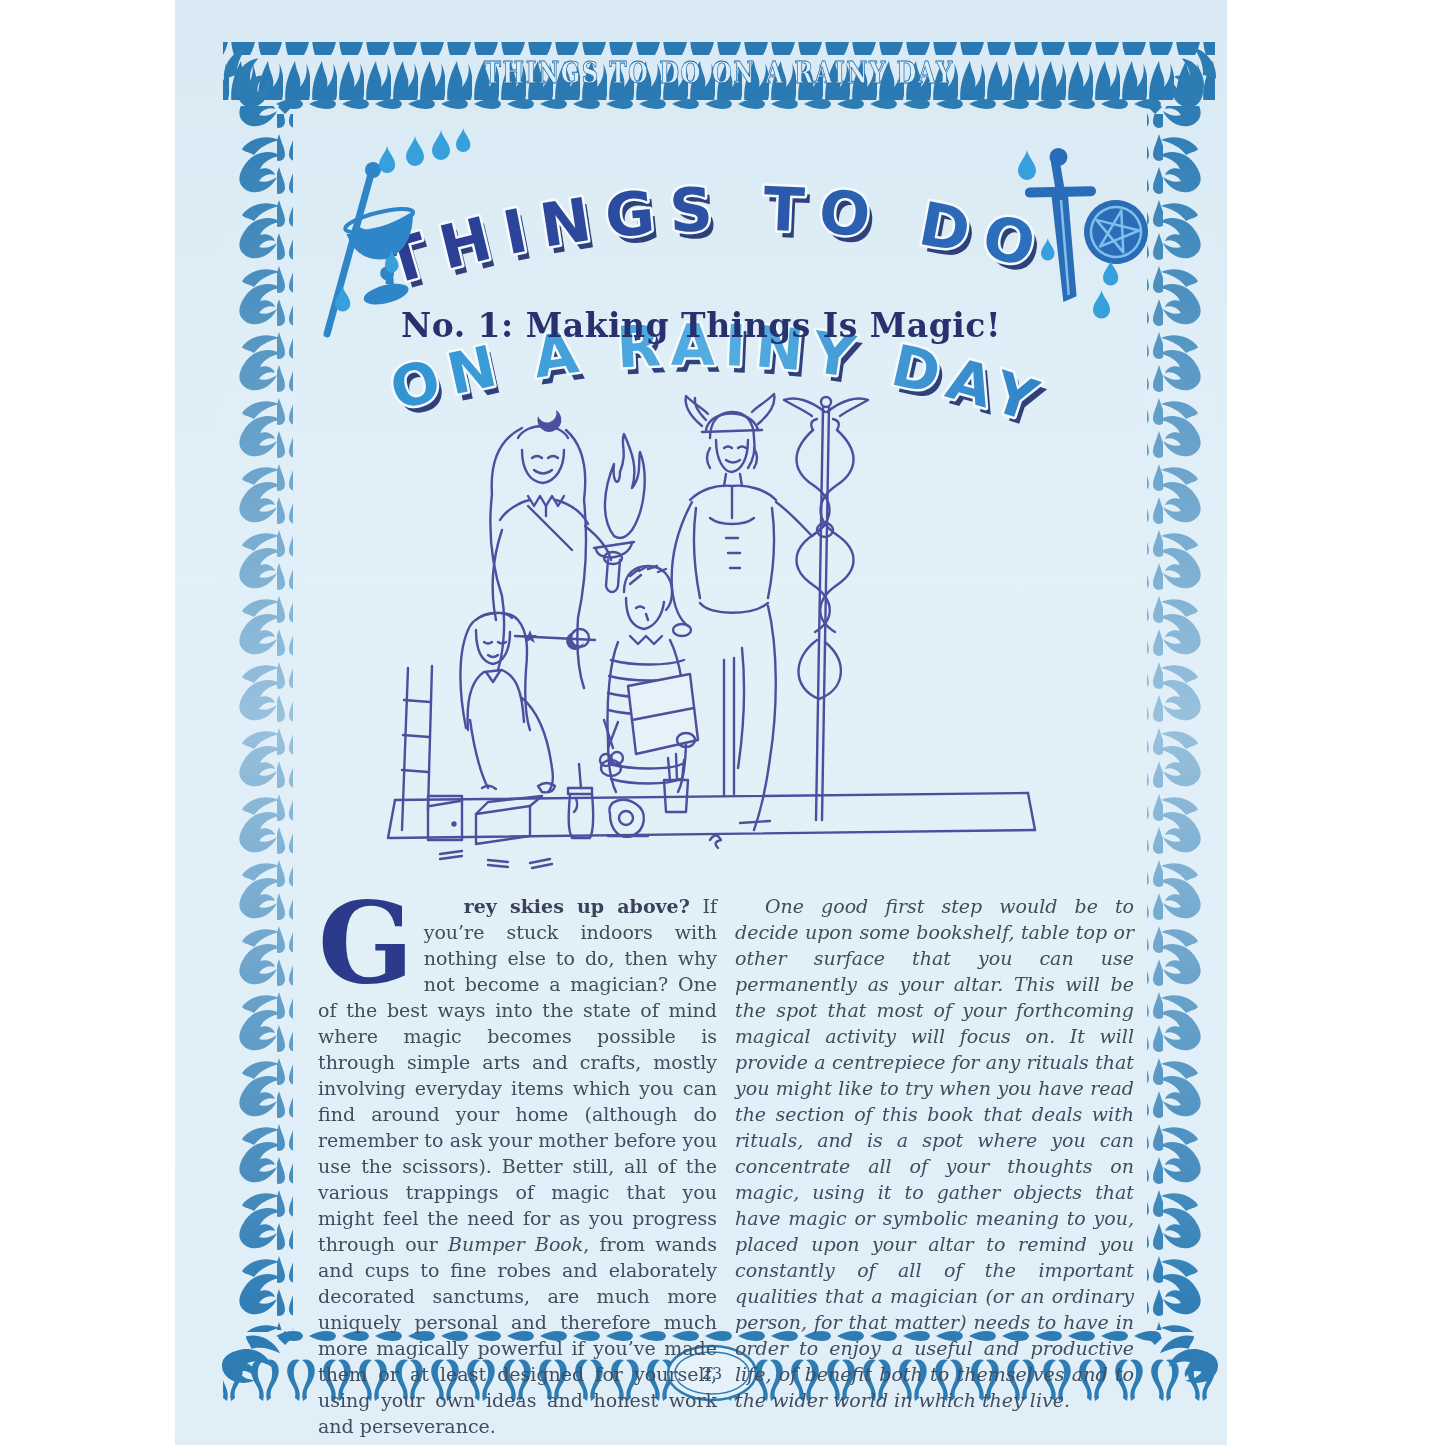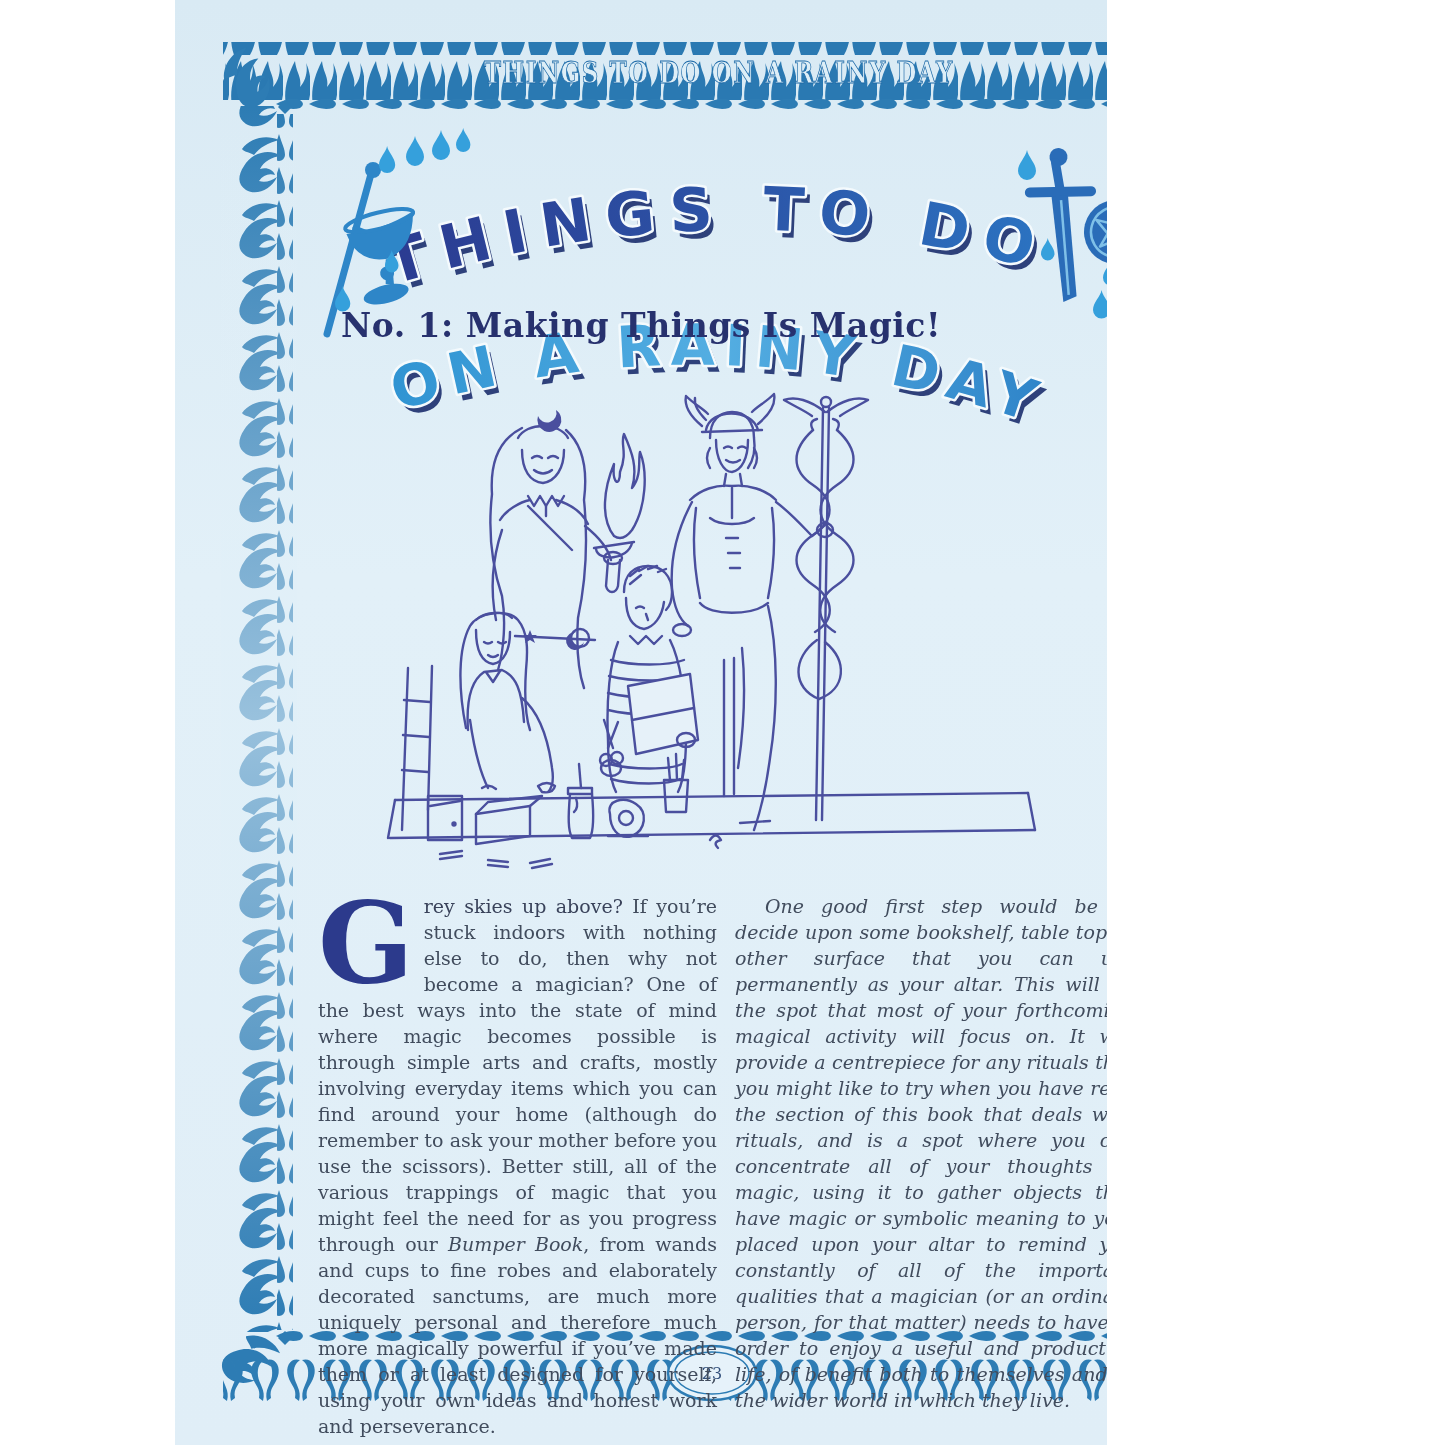--- a/index.html
+++ b/index.html
@@ -1,29 +1,29 @@
 <!DOCTYPE html>
 <html><head>
 <meta charset="utf-8">
 <style>
   html,body{margin:0;padding:0;background:#ffffff;}
   body{width:1445px;height:1445px;position:relative;font-family:"DejaVu Serif",serif;}
-  .page{position:absolute;left:175px;top:0;width:932px;height:1445px;
+  .page{position:absolute;left:175px;top:0;width:1052px;height:1445px;
         background:linear-gradient(#d9eaf4,#e2f0f8 40%,#e0eef7);overflow:hidden;}
   .abs{position:absolute;}
   svg{overflow:visible;display:block;}
   .subtitle{position:absolute;left:0;top:306px;width:100%;text-align:center;
             font-family:"DejaVu Serif",serif;font-weight:bold;font-size:33px;
             color:#27316e;letter-spacing:.5px;}
   .columns{position:absolute;left:143px;top:893px;width:816px;display:flex;gap:18px;}
   .col{width:399px;font-size:19px;line-height:26px;color:#414c5d;text-align:justify;}
   .col p{margin:0;}
   .dropcap{float:left;font-size:112px;line-height:88px;font-weight:bold;
            color:#2c3a8c;padding:6px 10px 0 0;font-family:"DejaVu Serif",serif;}
-  .lead{font-weight:normal;color:#39425a;}
+  .lead{font-weight:bold;color:#39425a;margin-left:40px;}
   .indent{text-indent:30px;font-style:italic;}
   .medallion{position:absolute;left:491px;top:1344px;width:92px;height:58px;}
 </style>
 </head>
 <body>
 
 <div class="page">
 
   <svg class="abs" style="left:0;top:0" width="1090" height="1445" aria-hidden="true">
     <defs>

